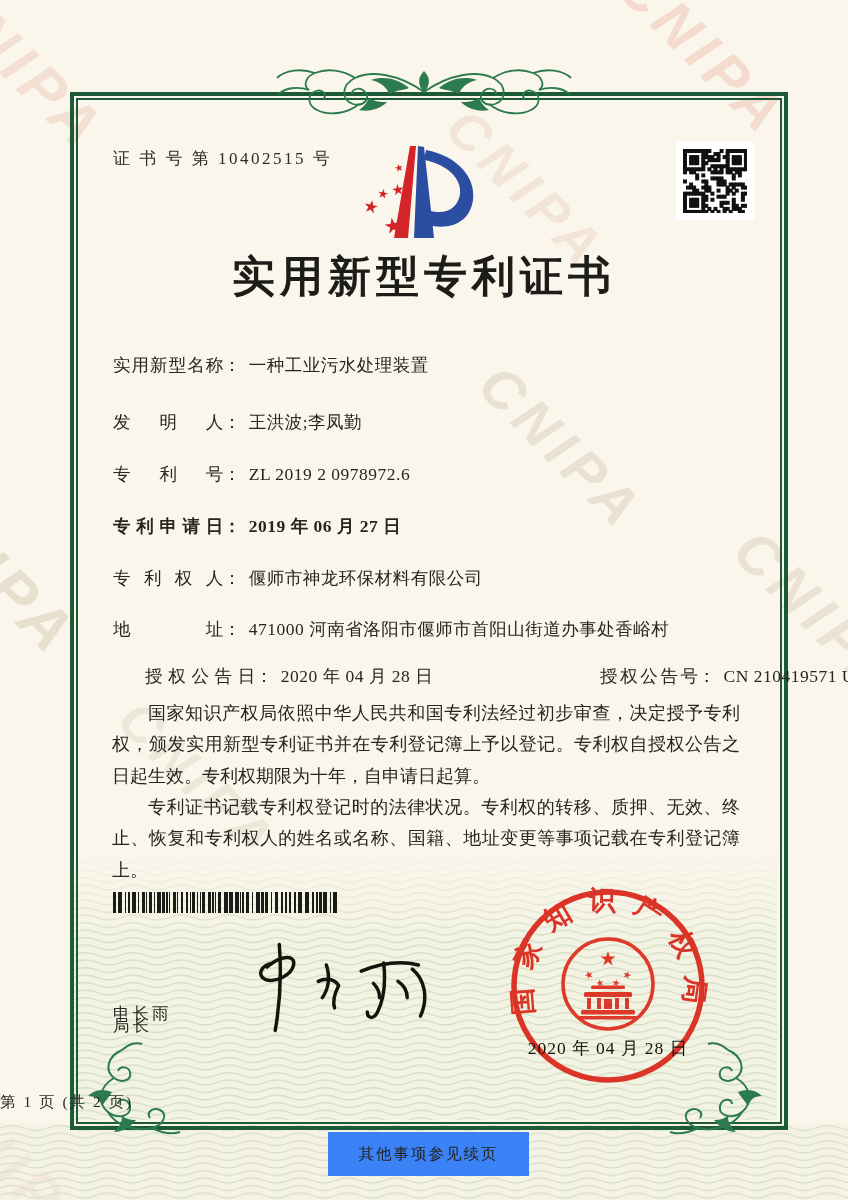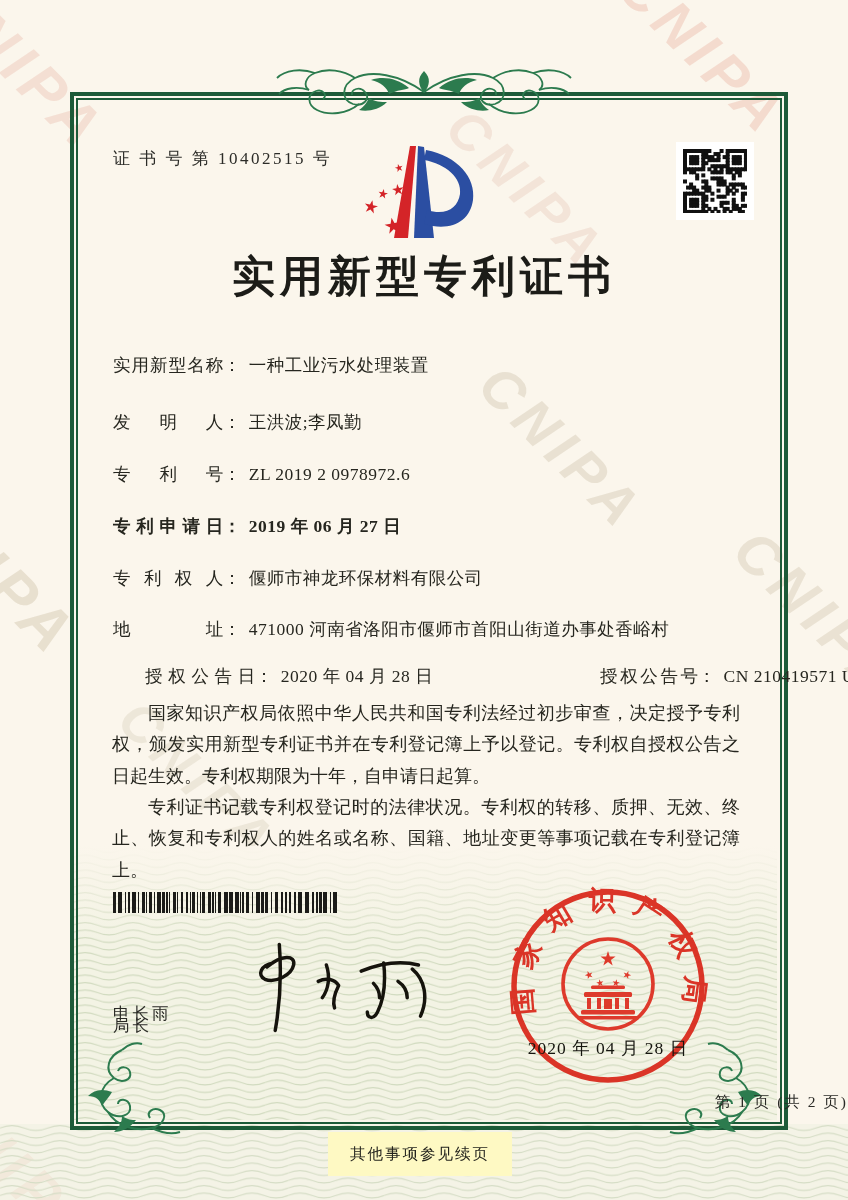--- a/index.html
+++ b/index.html
@@ -52,23 +52,23 @@
   
   .barcode{position:absolute;left:113px;top:892px;z-index:3;}
   .signer{position:absolute;left:113px;z-index:3;
     font-family:"Liberation Sans","DejaVu Sans",sans-serif;font-size:16.5px;letter-spacing:3px;color:#2a2a26;}
   .signer.t1{top:980px;margin-top:35px;}
   .signer.t2{top:1003px;}
   .signature{position:absolute;left:222px;top:940px;z-index:3;}
   .seal{position:absolute;left:508px;top:886px;width:200px;height:200px;z-index:4;}
   .seal-date{position:absolute;left:0;top:150px;width:200px;text-align:center;
     font-size:17.5px;letter-spacing:1px;color:#15150f;}
-  .pageinfo{position:absolute;left:0;top:1092px;width:100%;text-align:right;
+  .pageinfo{position:absolute;left:0;top:1092px;width:100%;text-align:left;
     font-size:15.5px;letter-spacing:2px;color:#2a2a26;z-index:3;}
-  .notebox{position:absolute;left:328px;top:1132px;width:184px;height:44px;background:#fef9c3;
+  .notebox{position:absolute;left:328px;top:1132px;width:201px;height:44px;background:#3b82f6;
     z-index:3;text-align:center;line-height:44px;font-size:15.5px;letter-spacing:2px;color:#23231d;}
 </style>
 </head>
 <body>
 
 <div class="page">
 
   <span class="wm wm1">CNIPA</span>
   <span class="wm wm2">CNIPA</span>
   <span class="wm wm3">CNIPA</span>

